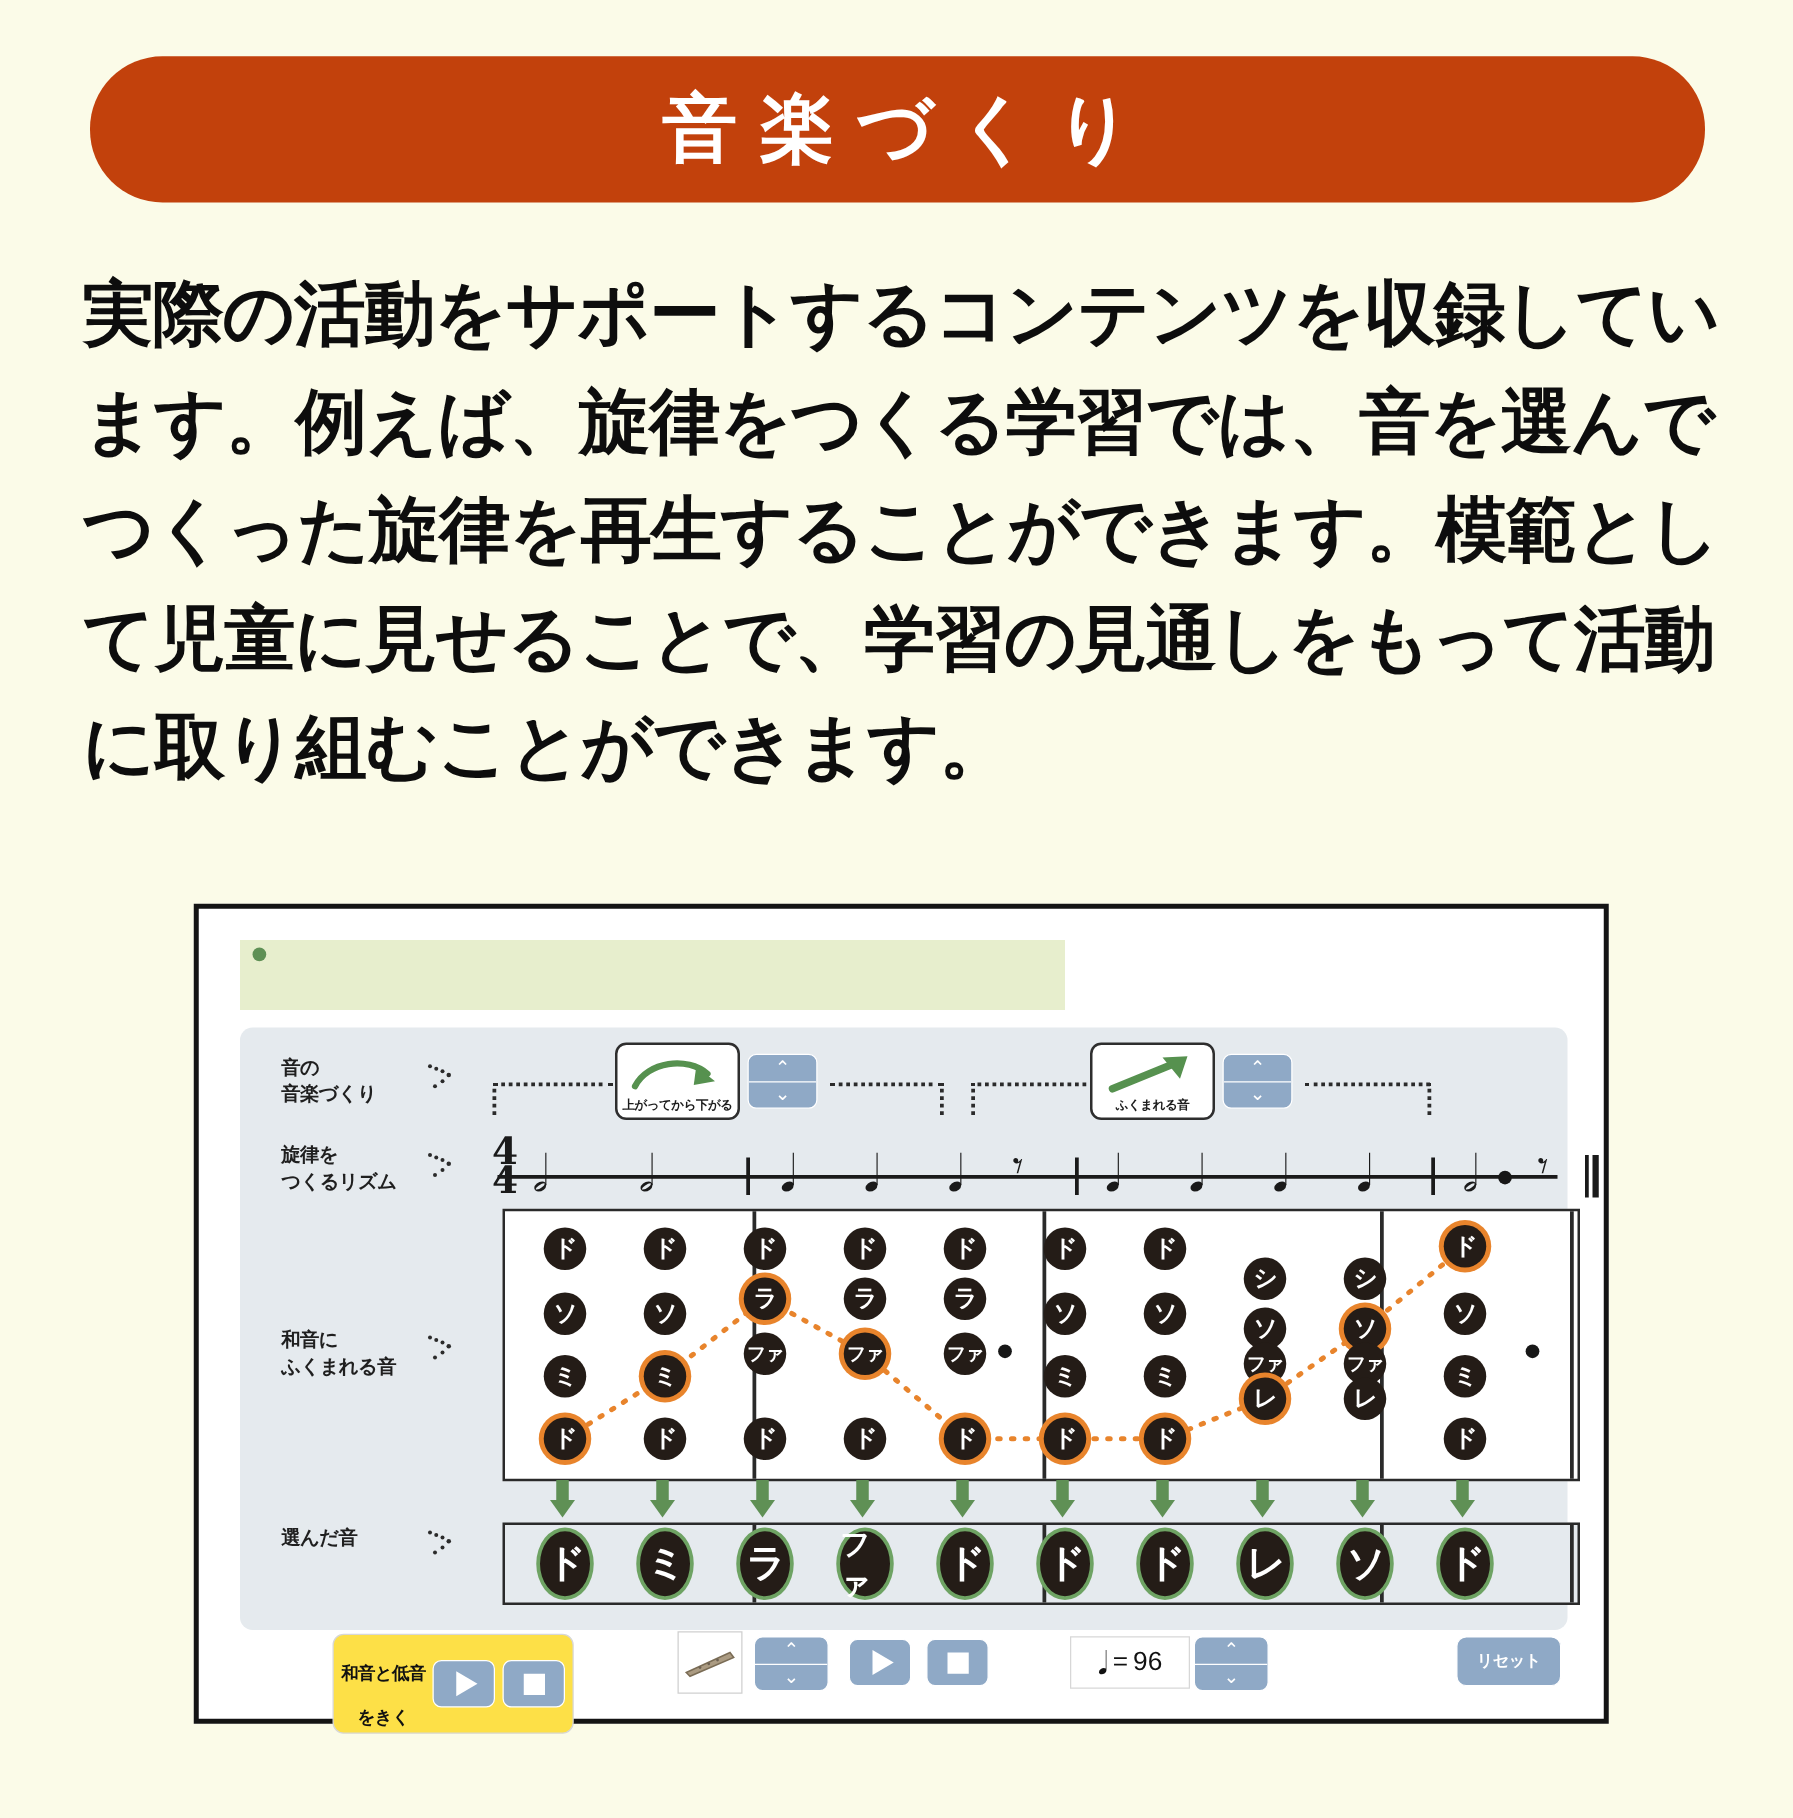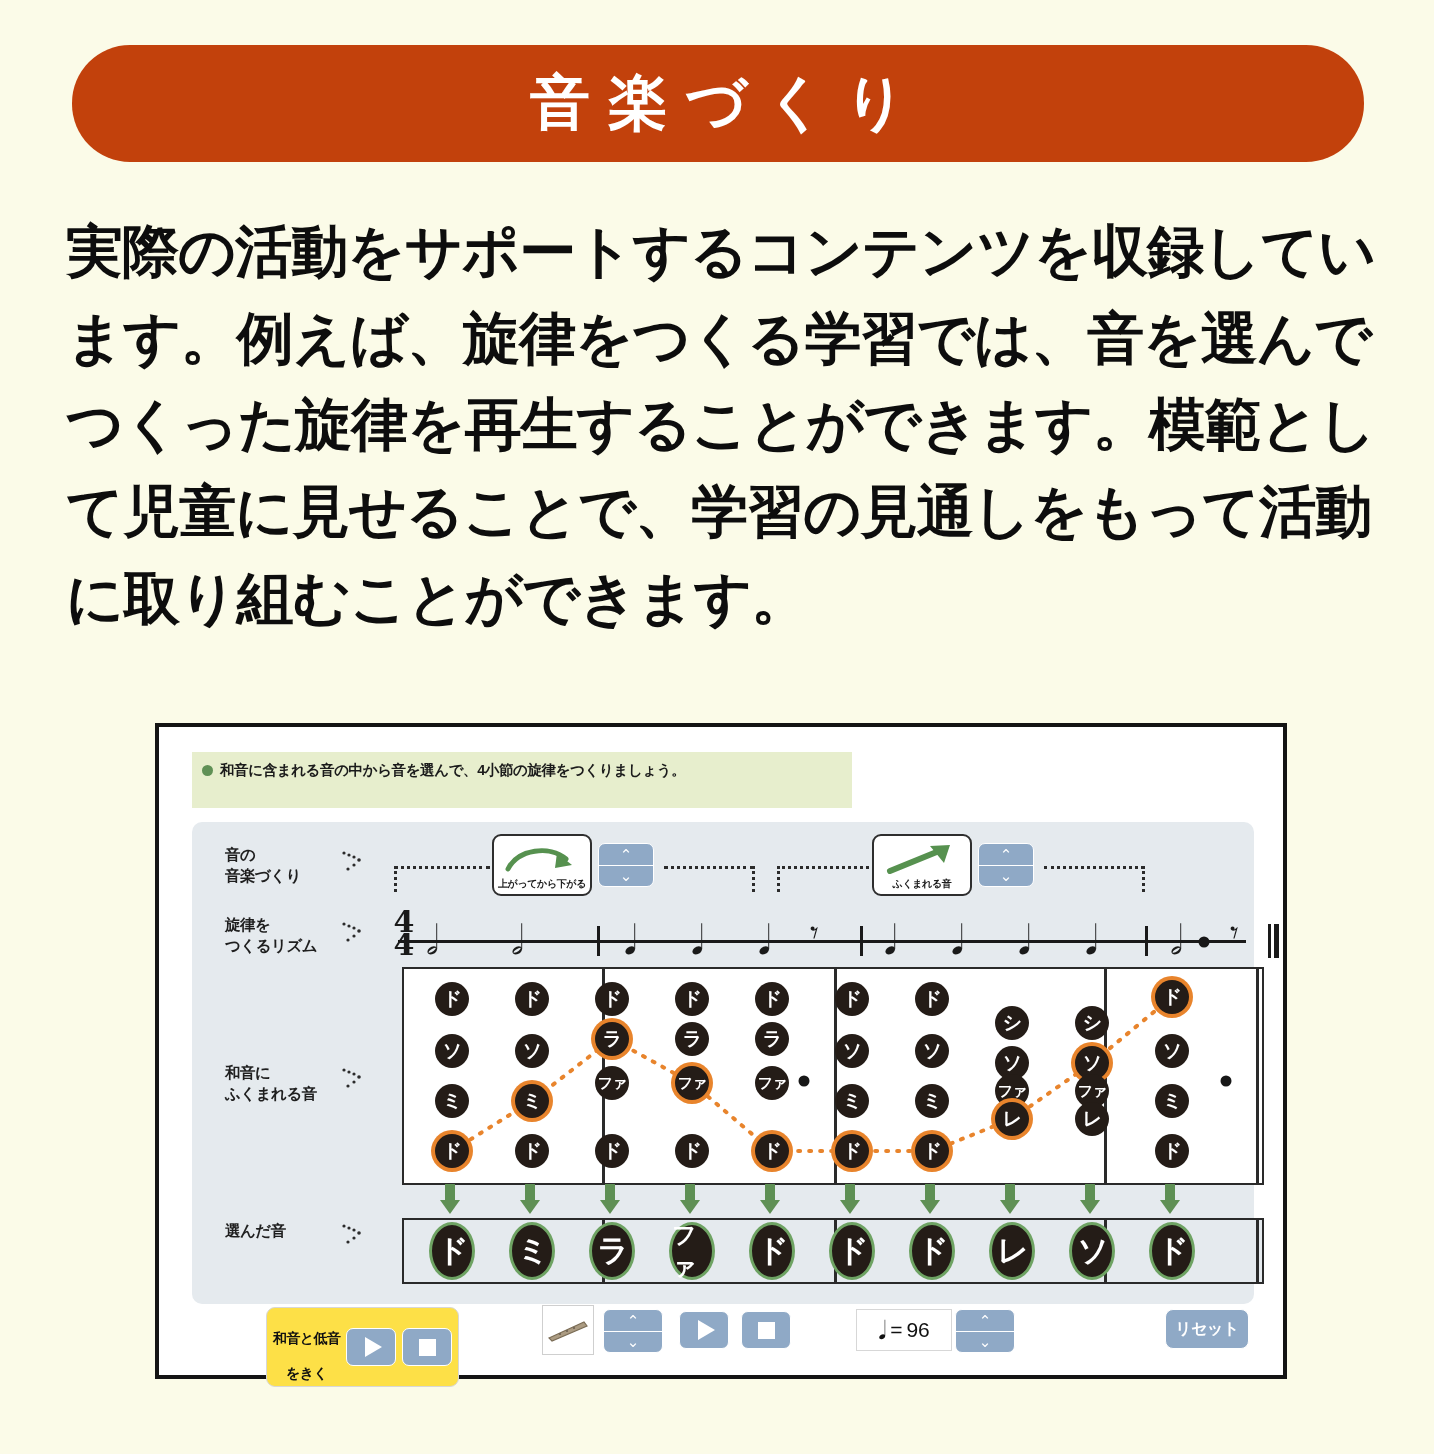--- a/index.html
+++ b/index.html
@@ -293,39 +293,38 @@
   }
   .tempo-note { font-size: 25px; line-height: 1; font-family:"DejaVu Sans", sans-serif;}
   .reset-btn {
     position: absolute;
     right: 34px; top: 6px;
     width: 84px; height: 40px;
     background: #8fa9c6;
     border: 1.5px solid #ffffff;
     border-radius: 8px;
     display: flex; align-items: center; justify-content: center;
-    color: #ffffff; font-size: 16px; font-weight: bold;
+    color: #ffffff; font-size: 13px; font-weight: bold;
     letter-spacing: -0.5px;
   }
 </style>
 </head>
 <body>
 
 <div class="header-pill">
   <div class="header-title">音楽づくり</div>
 </div>
 
 <div class="body-copy">実際の活動をサポートするコンテンツを収録しています。例えば、旋律をつくる学習では、音を選んでつくった旋律を再生することができます。模範として児童に見せることで、学習の見通しをもって活動に取り組むことができます。</div>
 
 <div class="app-frame">
 
   <div class="instruction-banner">
     <div class="instruction-line">
       <span class="bullet-dot"></span>
-      <span>和音に含まれる音の中から音を選んで、4小節の旋律をつくりましょう。</span>
     </div>
   </div>
 
   <div class="main-panel">
 
     <div class="row-label lbl-direction">
       <div>音の</div>
       <div>音楽づくり</div>
     </div>
     <div class="row-label lbl-rhythm">

